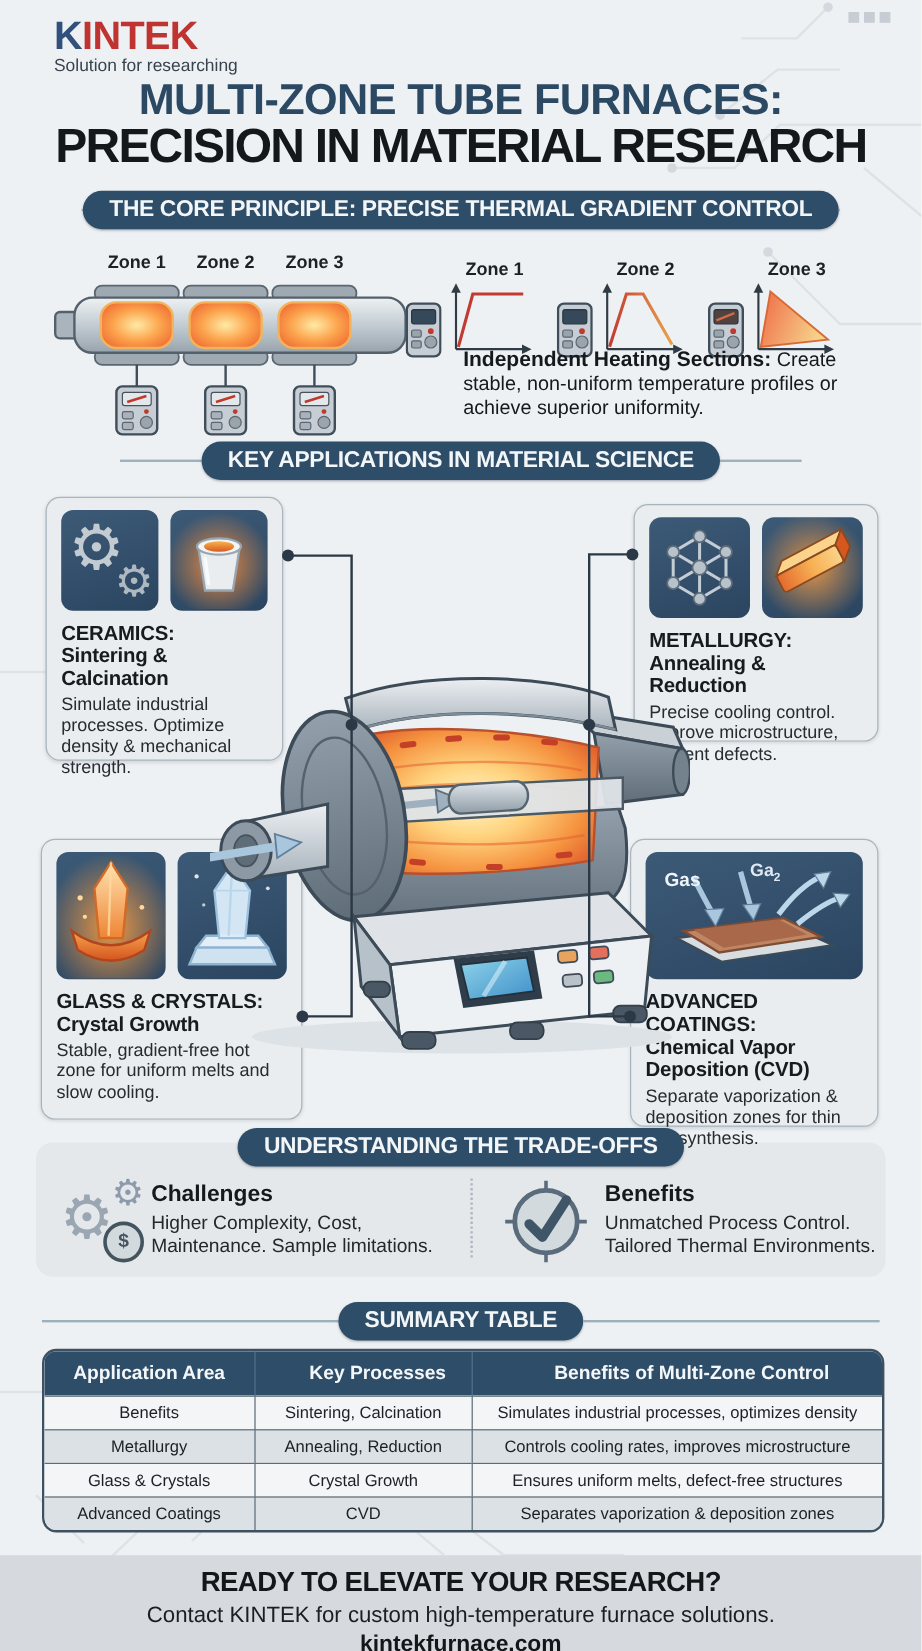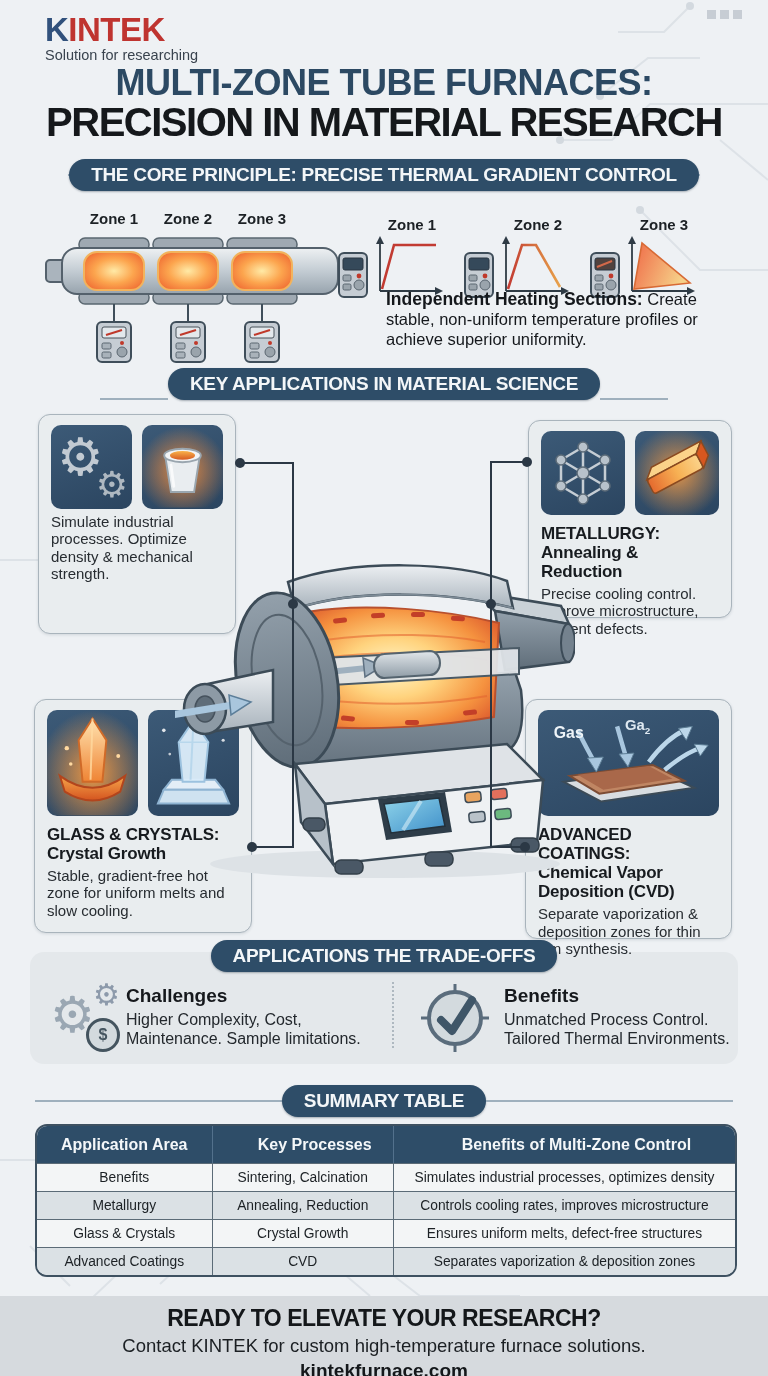--- a/index.html
+++ b/index.html
@@ -24,21 +24,21 @@
   .title-l1{font-size:36px;font-weight:bold;letter-spacing:-0.5px;color:#2c4963;line-height:1.05;}
   .title-l2{font-size:40px;font-weight:bold;letter-spacing:-1.5px;color:#15181b;line-height:1.0;}
 
   
   .sechead{display:flex;align-items:center;width:100%;z-index:3;}
   .rule{flex:1;height:2px;background:#9fb0bd;}
   .pill{background:#2e4d68;color:#f3f6f8;font-weight:bold;border-radius:18px;
         padding:5px 22px;font-size:19px;letter-spacing:-0.3px;white-space:nowrap;box-shadow:0 1px 2px rgba(30,45,60,.35);}
   .head-core{top:159px;padding:0;}
   .pad68{padding:0 68px;box-sizing:border-box;}
-  .pad100{padding:0 100px;box-sizing:border-box;align-items:flex-end;}
+  .pad100{padding:0 100px;box-sizing:border-box;}
   .pad35{padding:0 35px;box-sizing:border-box;}
 
   
   .zone-labels{left:40px;top:210px;width:320px;z-index:2;}
   .zone-labels span{position:absolute;width:70px;text-align:center;font-weight:bold;font-size:15px;color:#1c2125;}
 
   
   .profiles{left:338px;top:216px;display:flex;gap:14px;z-index:2;}
   .pgroup{display:flex;flex-direction:column;}
   .plabel{font-weight:bold;font-size:15px;color:#1c2125;text-align:center;margin-left:36px;width:76px;}
@@ -409,20 +409,24 @@
                 <stop offset="1" stop-color="#d65a22"></stop>
               </linearGradient>
             </defs>
           <rect x="0" y="0" width="84" height="84" fill="url(#gGlowC)"></rect>
           <path d="M24,30 L60,30 L54,68 L30,68 Z" fill="#e9edf0" stroke="#9aa6af" stroke-width="2"></path>
           <ellipse cx="42" cy="30" rx="19" ry="7" fill="#f2f4f6" stroke="#9aa6af" stroke-width="2"></ellipse>
           <ellipse cx="42" cy="30" rx="13" ry="4.5" fill="url(#gMelt)"></ellipse>
           <path d="M30,40 L33,62" stroke="#ffffff" stroke-width="3" stroke-opacity="0.7" stroke-linecap="round"></path>
         </svg>
       </div>
+    </div>
+    <div class="card-title">
+      <div>CERAMICS:</div>
+      <div>Sintering &amp; Calcination</div>
     </div>
     <div class="card-body">Simulate industrial processes. Optimize density &amp; mechanical strength.</div>
   </div>
 
   <div class="abs card" style="left:528px;top:420px;width:204px;height:198px;">
     <div class="tiles">
       <div class="tile t86">
         <svg width="80" height="80" viewBox="0 0 80 80">
           <g stroke="#c5cdd4" stroke-width="2.5">
             <line x1="40" y1="14" x2="62" y2="27"></line>
@@ -550,21 +554,21 @@
     </div>
     <div class="card-title">
       <div>ADVANCED COATINGS:</div>
       <div>Chemical Vapor Deposition (CVD)</div>
     </div>
     <div class="card-body">Separate vaporization &amp; deposition zones for thin film synthesis.</div>
   </div>
 
   <div class="abs trade-box"></div>
   <div class="abs trade-pill">
-    <div class="pill">APPLICATIONS THE TRADE-OFFS</div>
+    <div class="pill">UNDERSTANDING THE TRADE-OFFS</div>
   </div>
   <div class="abs" style="left:52px;top:984px;width:64px;height:66px;z-index:3;">
     <span class="gear-glyph" style="font-size:50px;left:-2px;top:6px;color:#9aa7b3;">⚙</span>
     <span class="gear-glyph" style="font-size:30px;right:-4px;top:-4px;color:#8d9aab;">⚙</span>
     <span class="dollar-badge">$</span>
   </div>
   <div class="abs" style="left:126px;top:985px;width:260px;z-index:3;">
     <div class="trade-col-title">Challenges</div>
     <div class="trade-col-body" style="width:252px;">Higher Complexity, Cost, Maintenance. Sample limitations.</div>
   </div>

